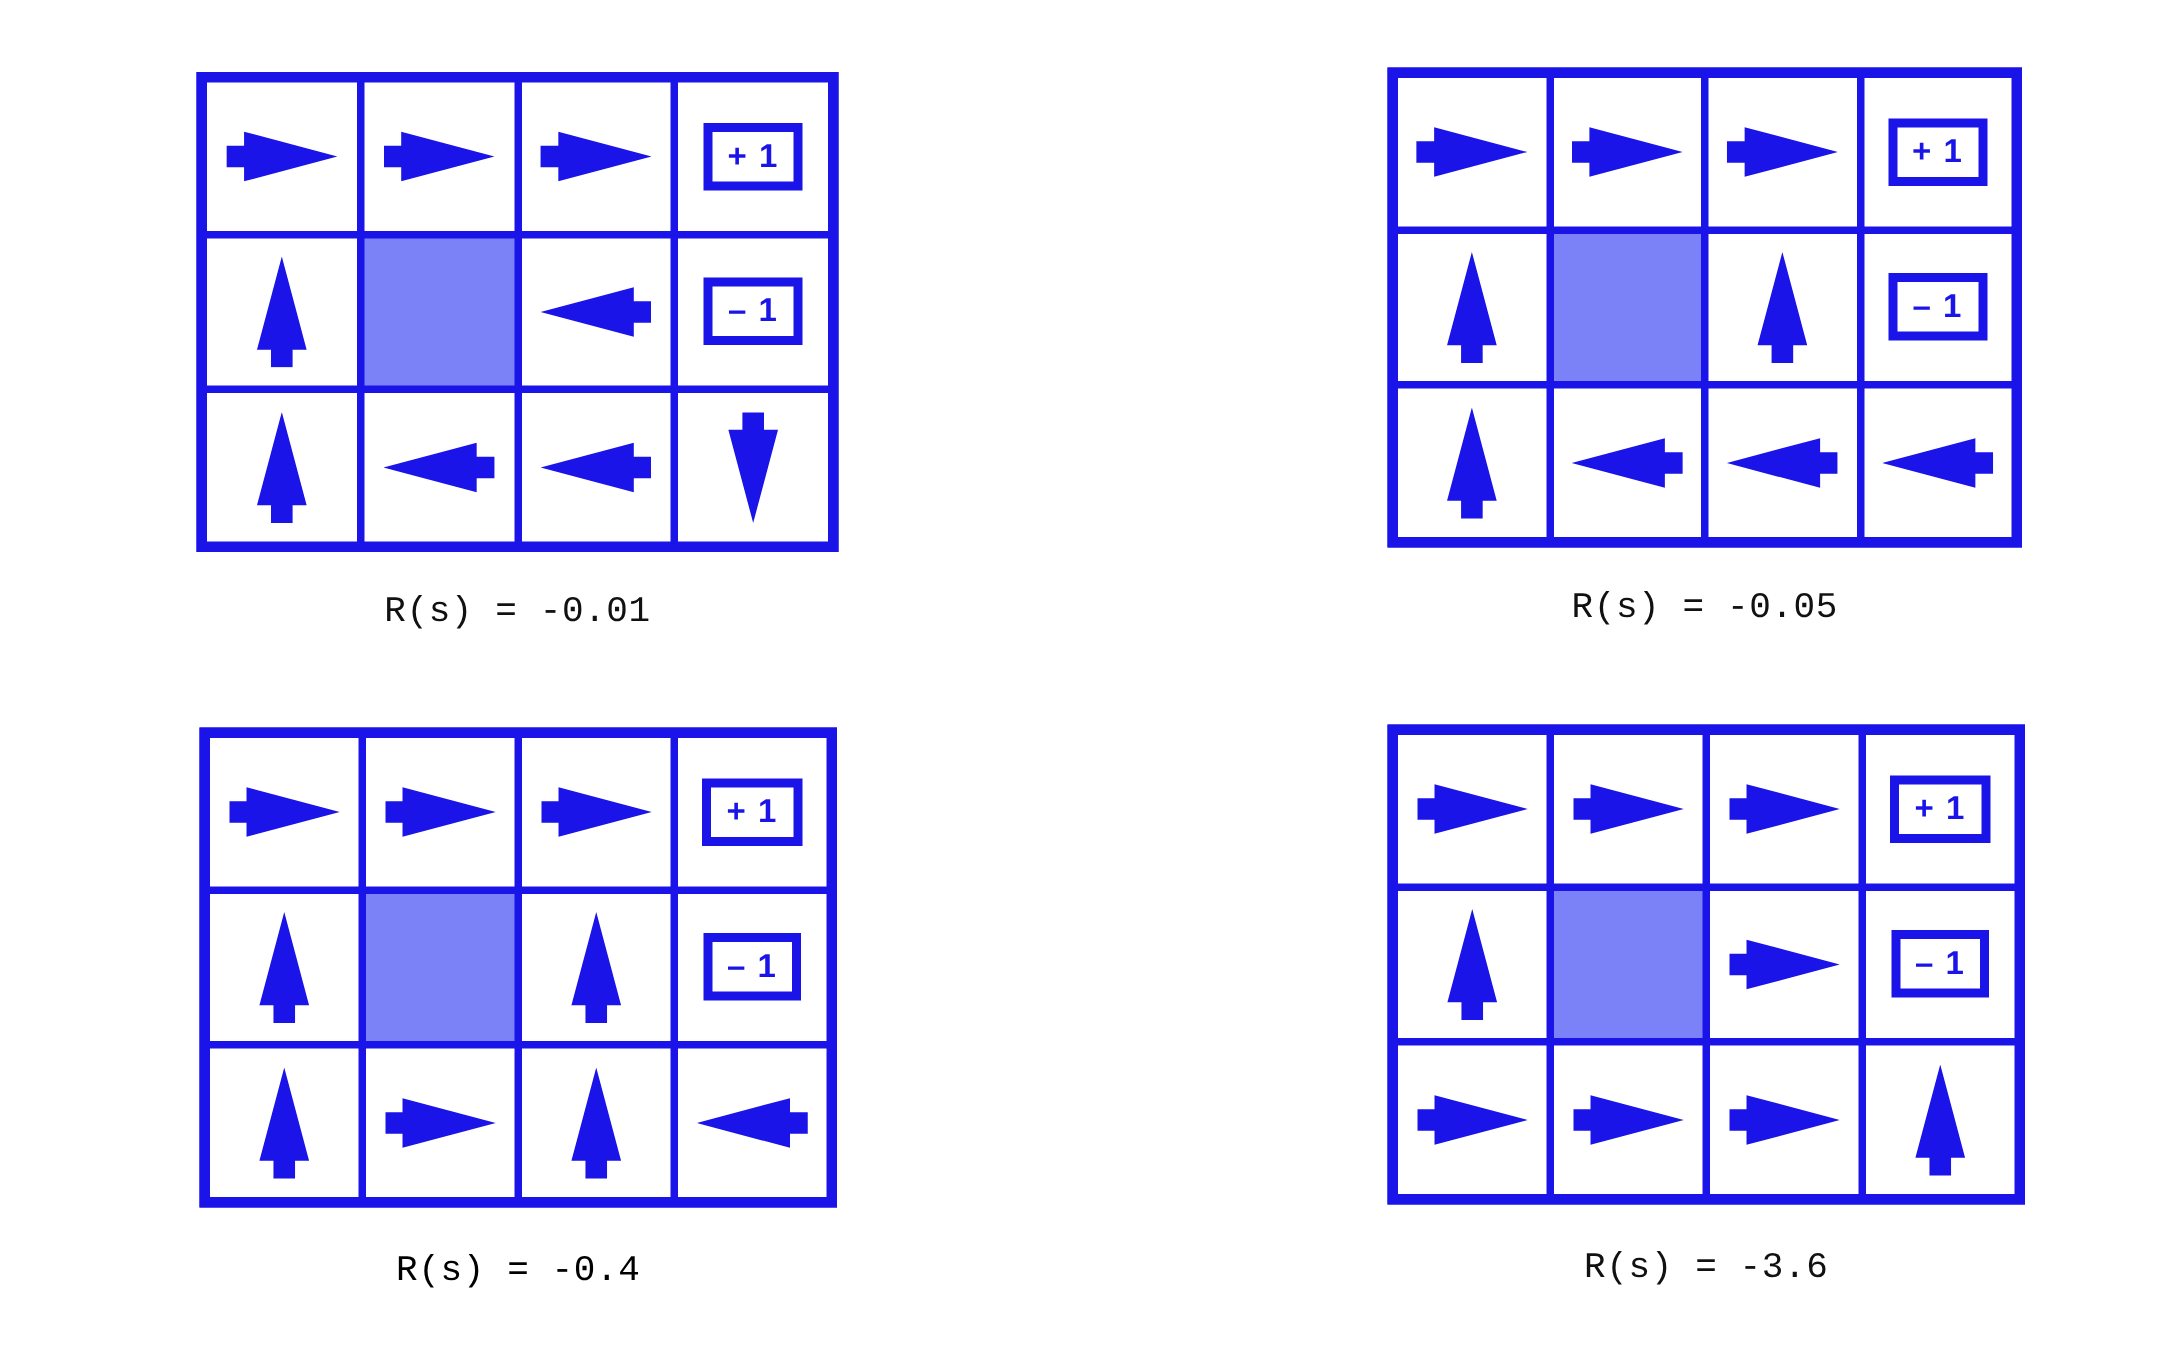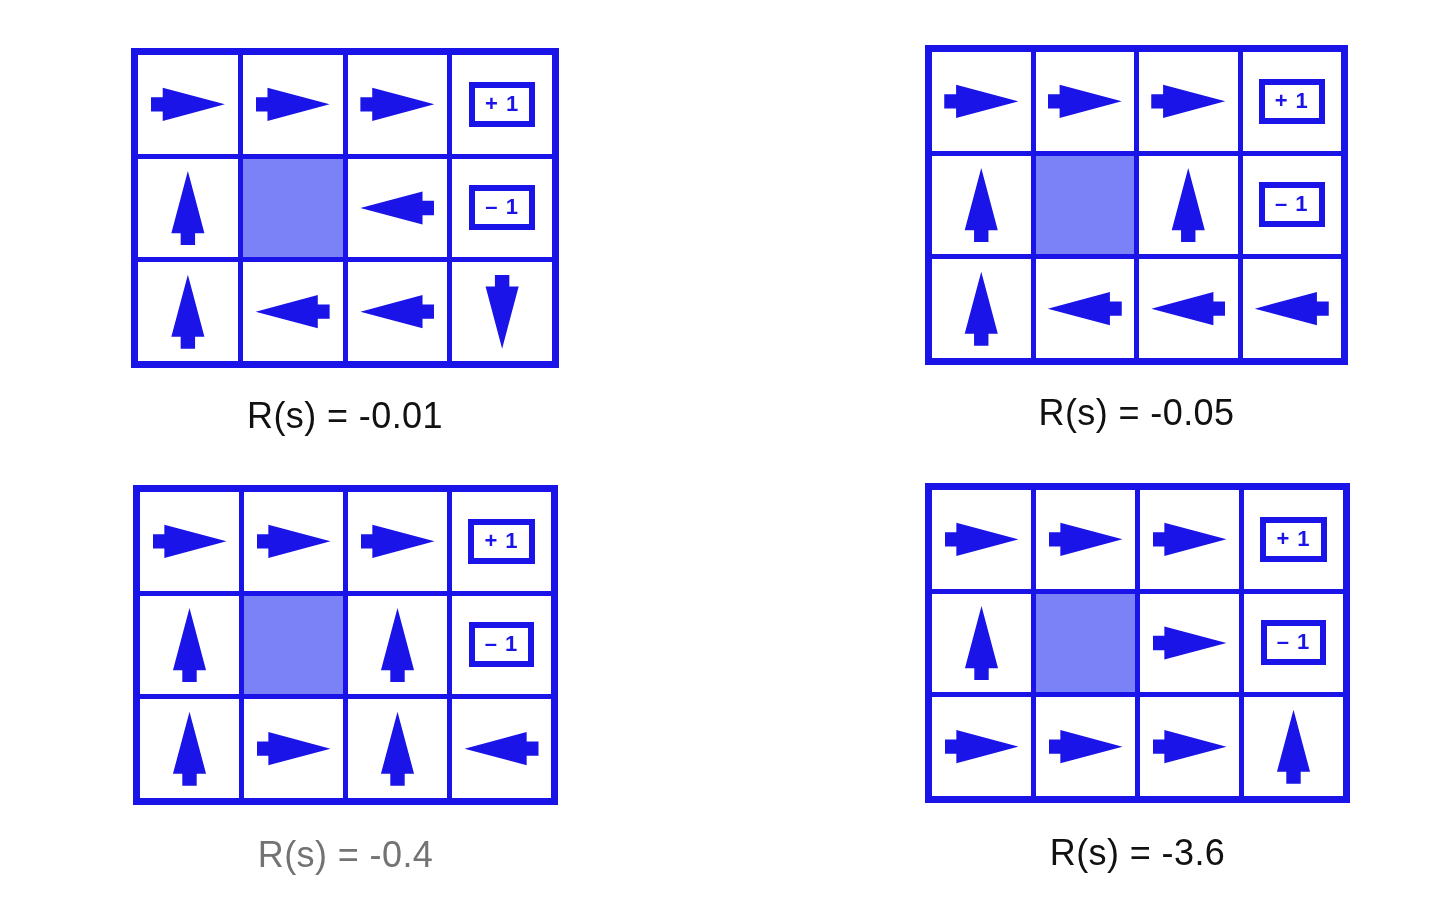--- a/index.html
+++ b/index.html
@@ -81,22 +81,22 @@
     font-size: 22px;
     line-height: 1;
     letter-spacing: 1px;
     padding: 5px 10px 6px 10px;
     white-space: nowrap;
   }
 
   
   .caption {
     text-align: center;
-    font-family: Liberation Sans, sans-serif;
-    font-size: 36px;
+    font-family: Liberation Mono, monospace;
+    font-size: 24px;
     color: #111111;
     margin-top: 27px;
     letter-spacing: 0.4px;
   }
   #panel-2 .caption, #panel-3 .caption { margin-top: 29px; }
 </style>
 </head>
 <body style="background: rgb(255, 255, 255);">
 
 <div id="figure-root">
@@ -208,21 +208,21 @@
         <div class="cell">
           <span class="arrow right" style="--line: #1A14E8;"></span>
         </div>
         <div class="cell">
           <span class="arrow up" style="--line: #1A14E8;"></span>
         </div>
         <div class="cell">
           <span class="arrow left" style="--line: #1A14E8;"></span>
         </div>
       </div>
-      <div class="caption" style="color: #737373;">R(s) = -0.4</div>
+      <div class="caption" style="color: #000000;">R(s) = -0.4</div>
     </div>
     <div class="panel" id="panel-3">
       <div class="grid" style="--line: #1A14E8; --block: #7B82F7;">
         <div class="cell">
           <span class="arrow right" style="--line: #1A14E8;"></span>
         </div>
         <div class="cell">
           <span class="arrow right" style="--line: #1A14E8;"></span>
         </div>
         <div class="cell">

